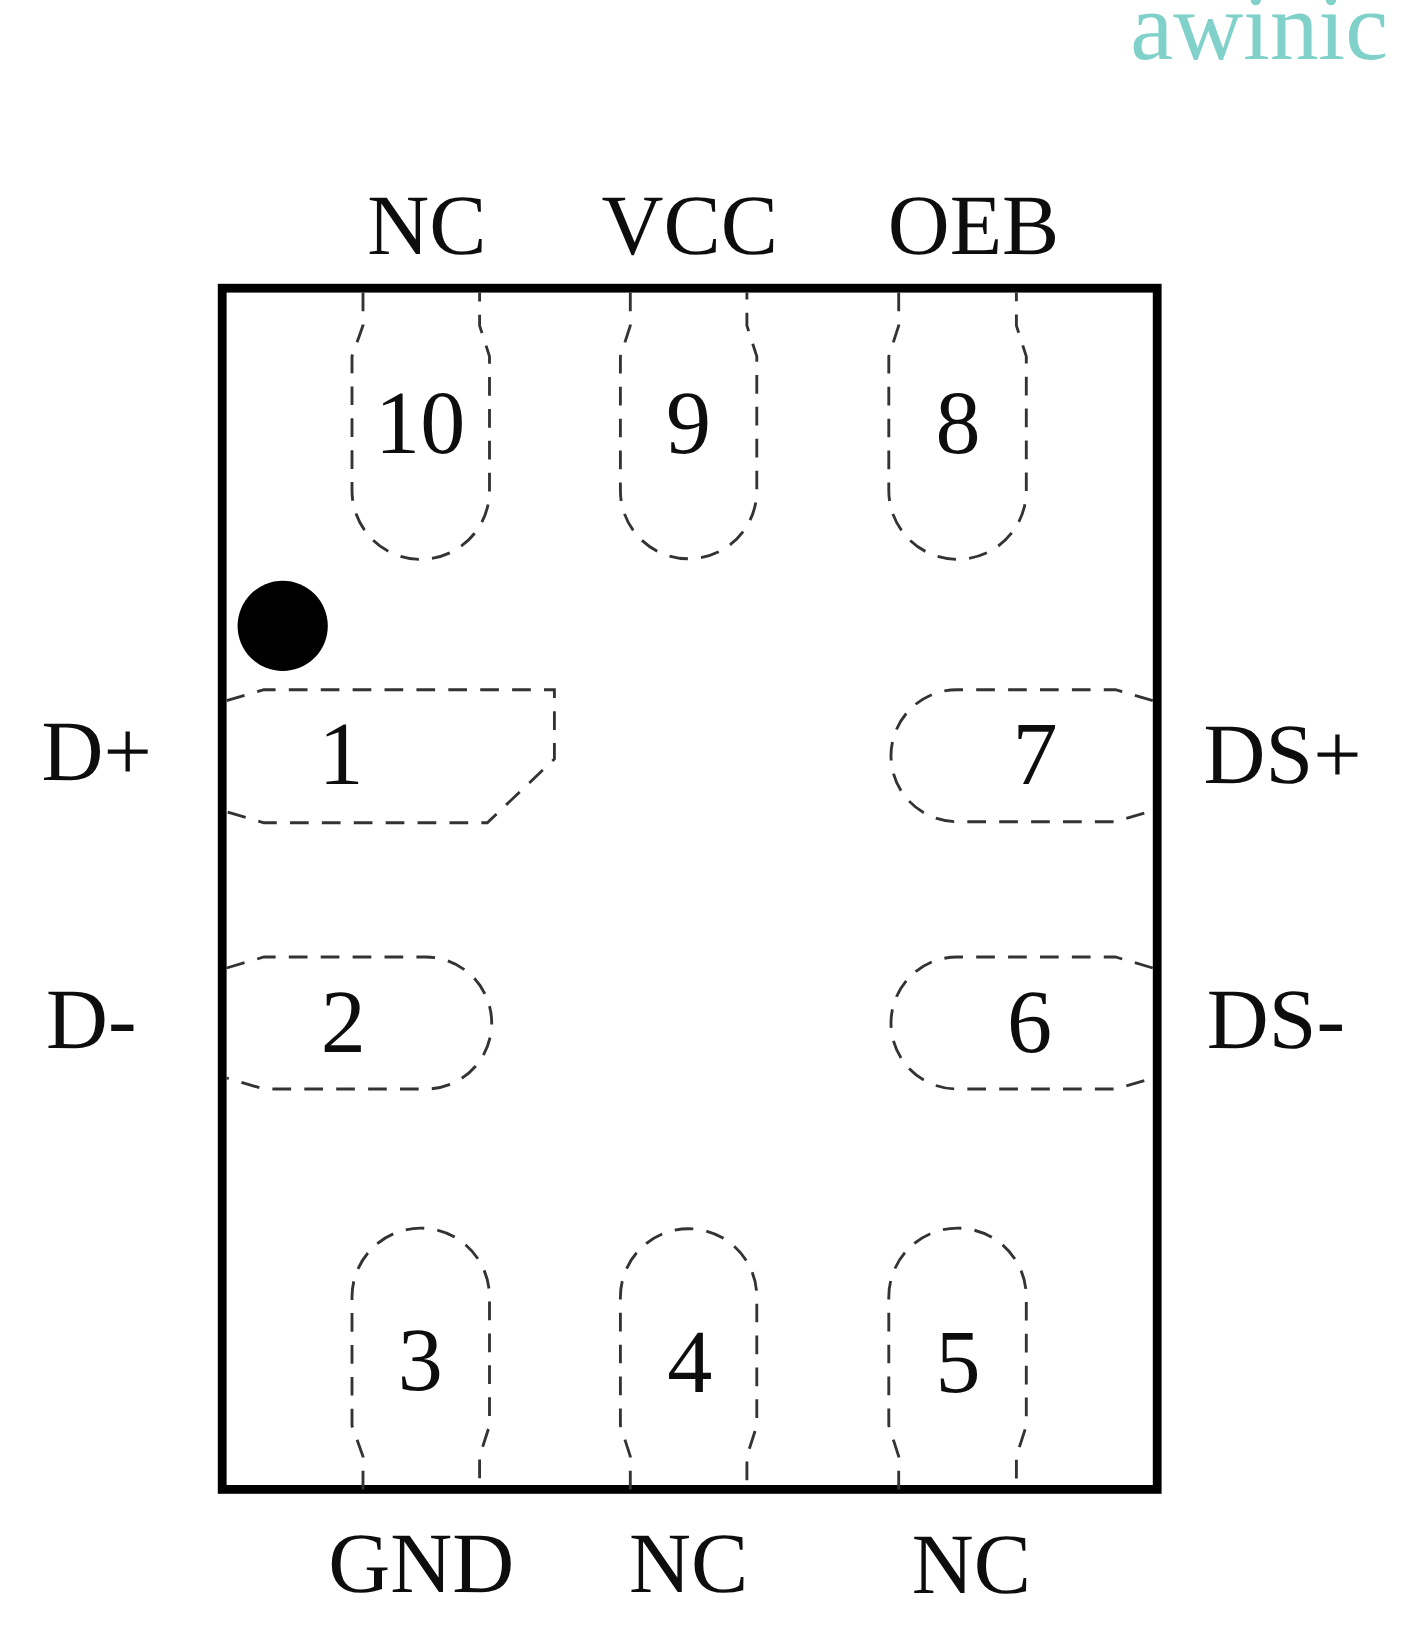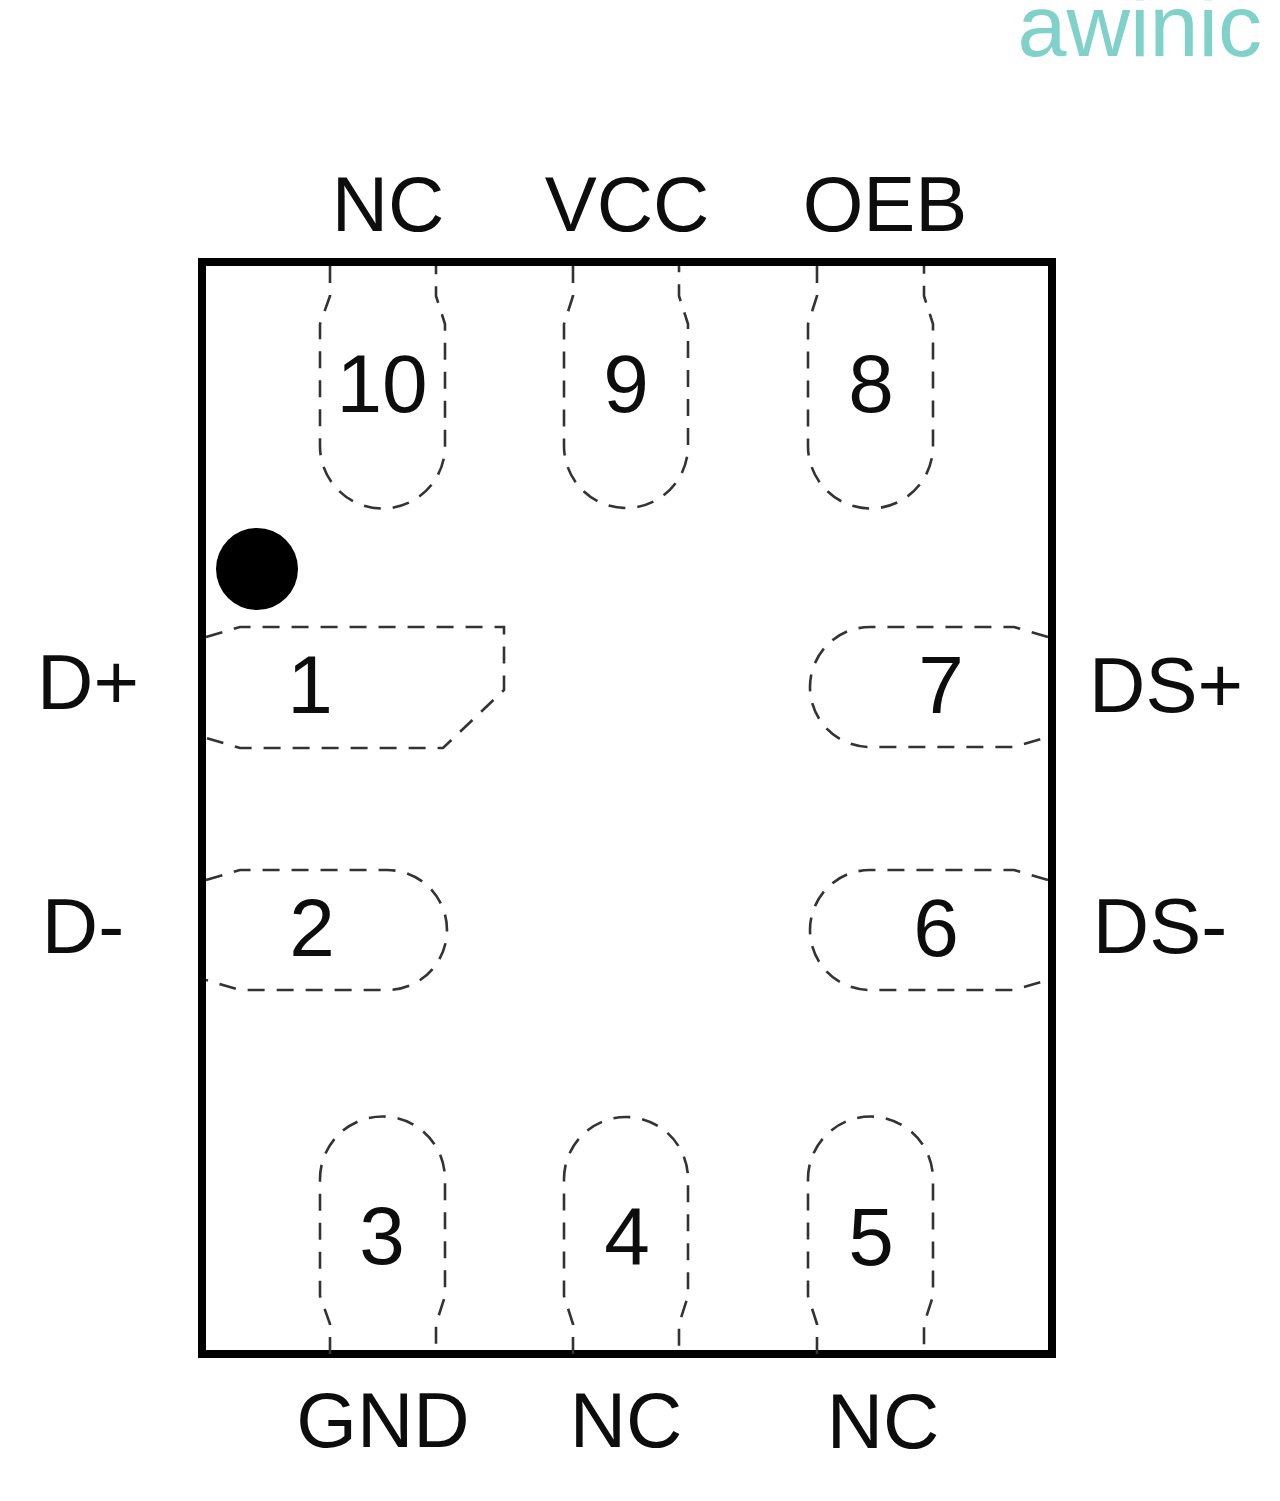--- a/index.html
+++ b/index.html
@@ -2,21 +2,21 @@
 <html><head>
 <meta charset="utf-8">
 <style>
   html,body{margin:0;padding:0;background:#fff;}
   .page{
     position:relative;
     width:1280px;
     height:1501px;
     background:#ffffff;
     overflow:hidden;
-    font-family:Liberation Sans, sans-serif;
+    font-family:Liberation Serif, serif;
   }
   .logo{
     position:absolute;
     top:0;
     right:18px;
     width:280px;
     height:130px;
   }
   .brand{
     position:absolute;

